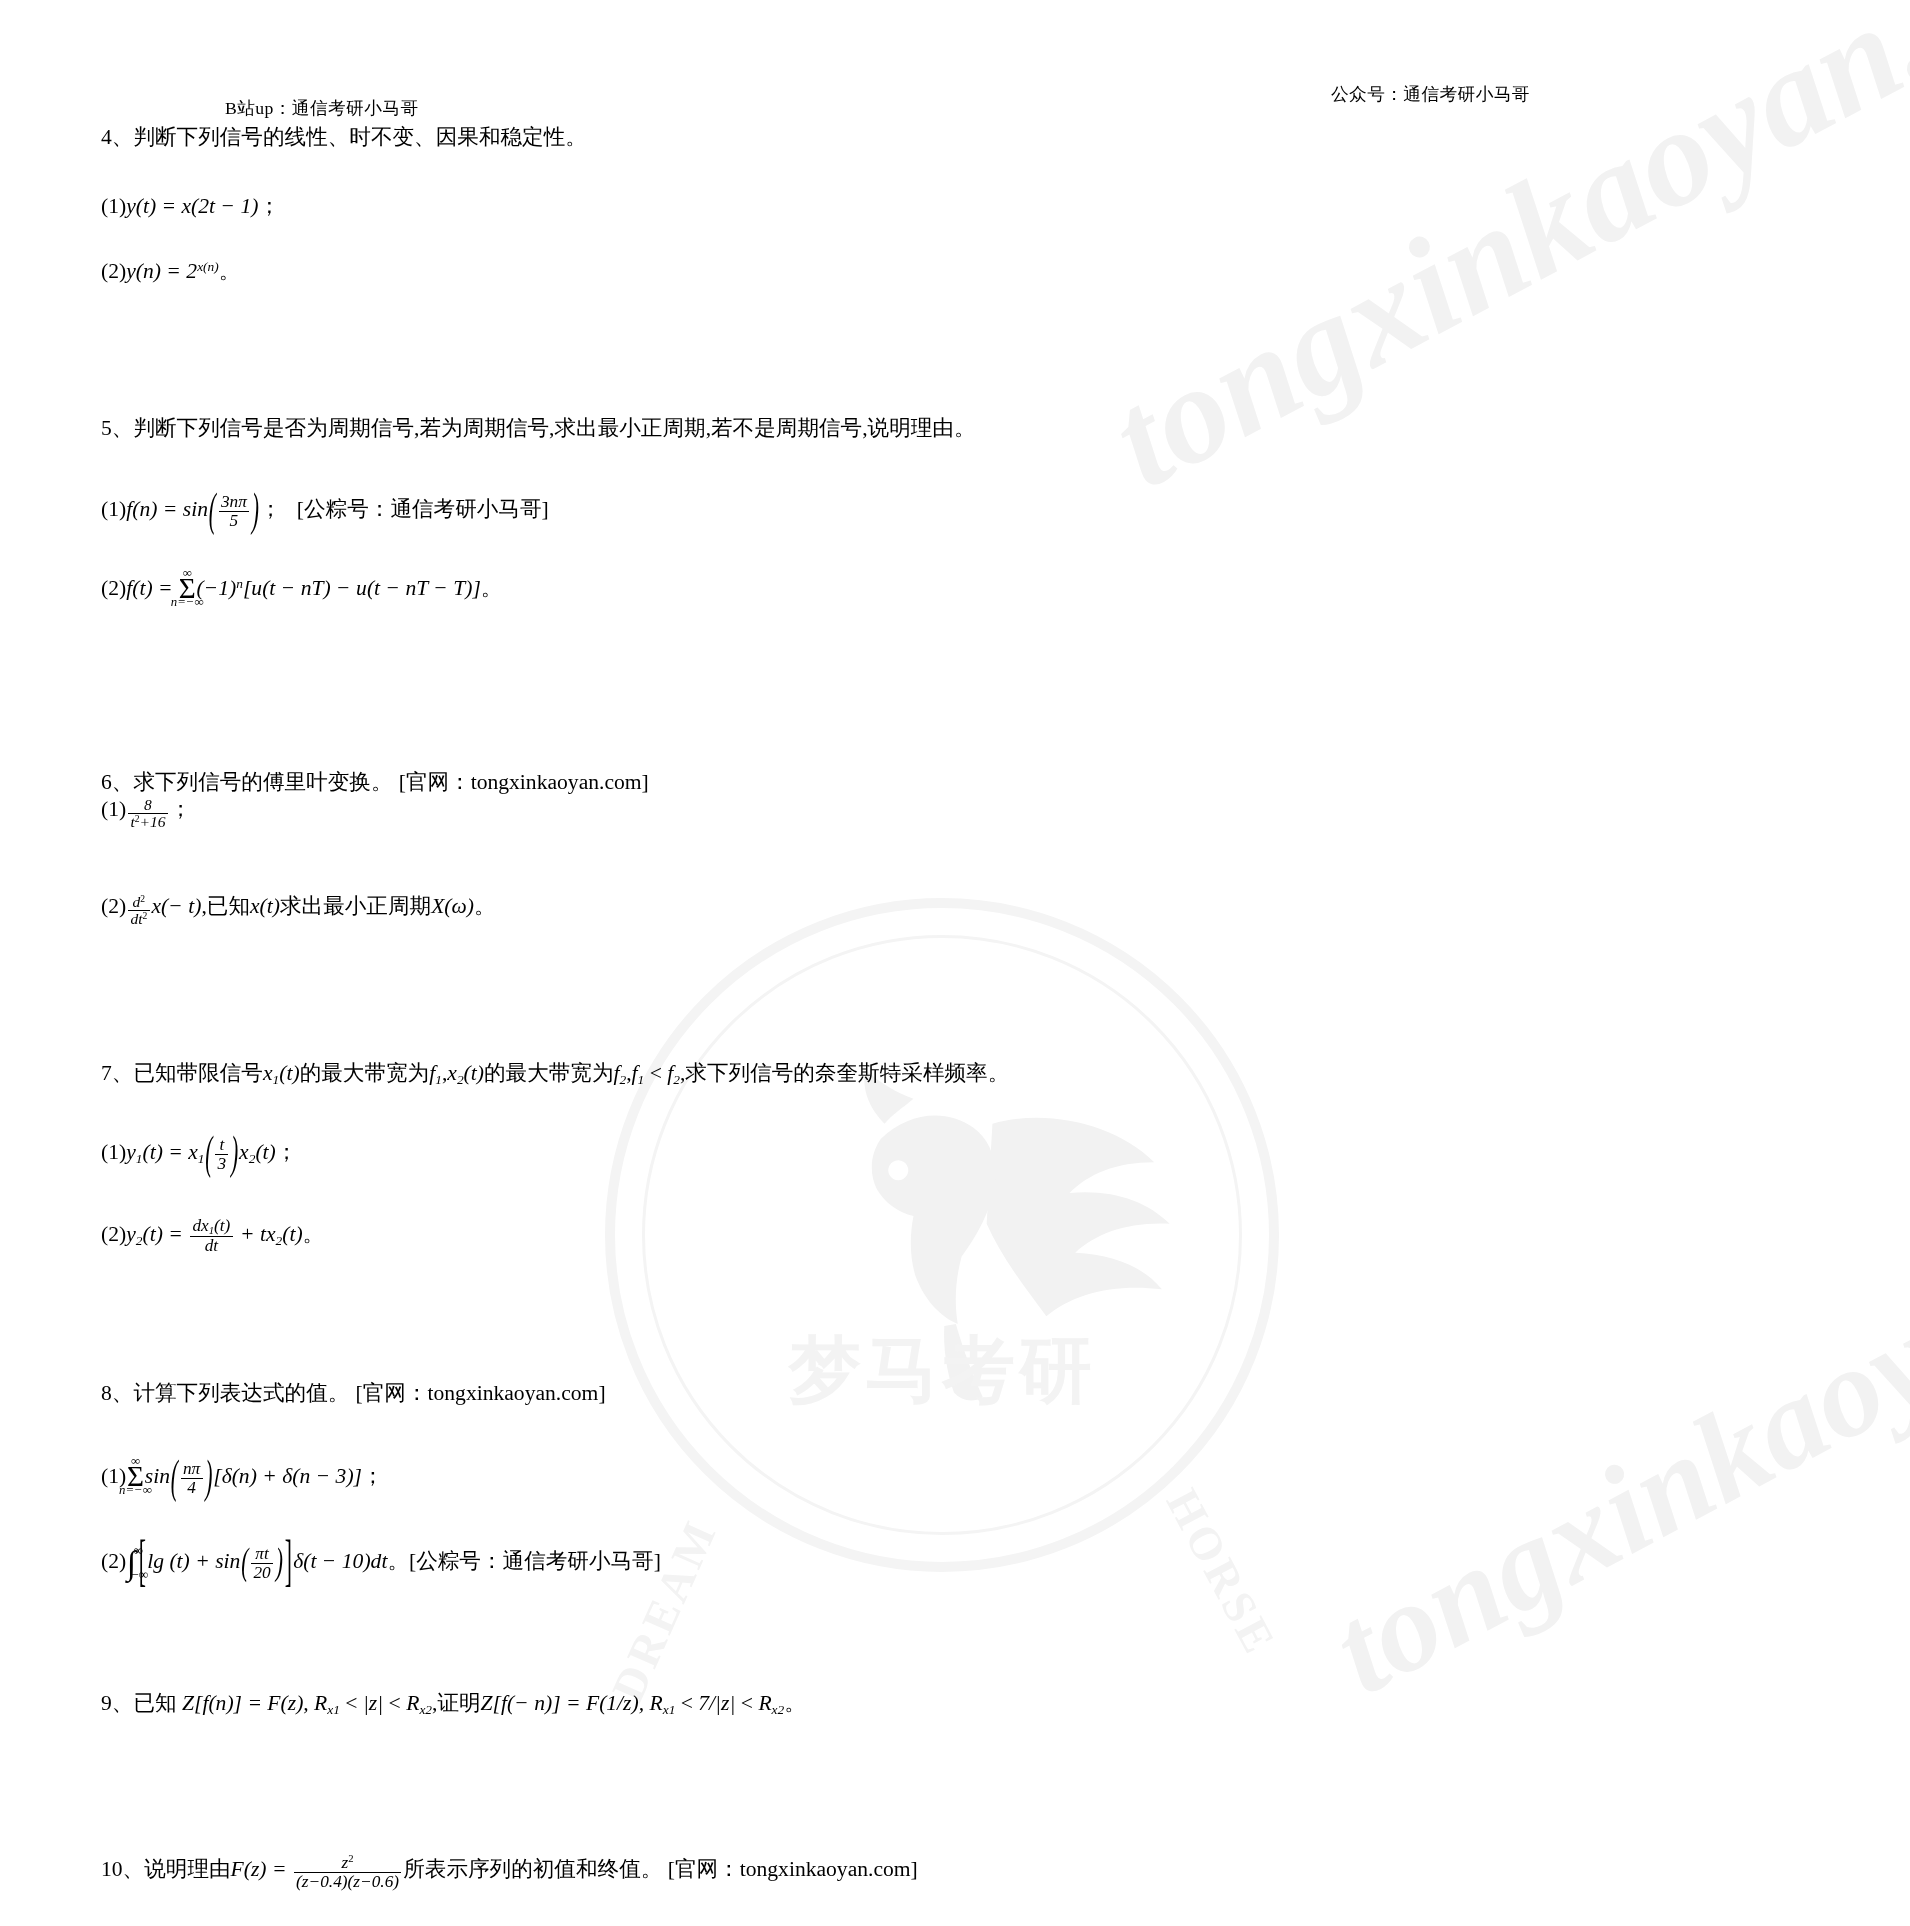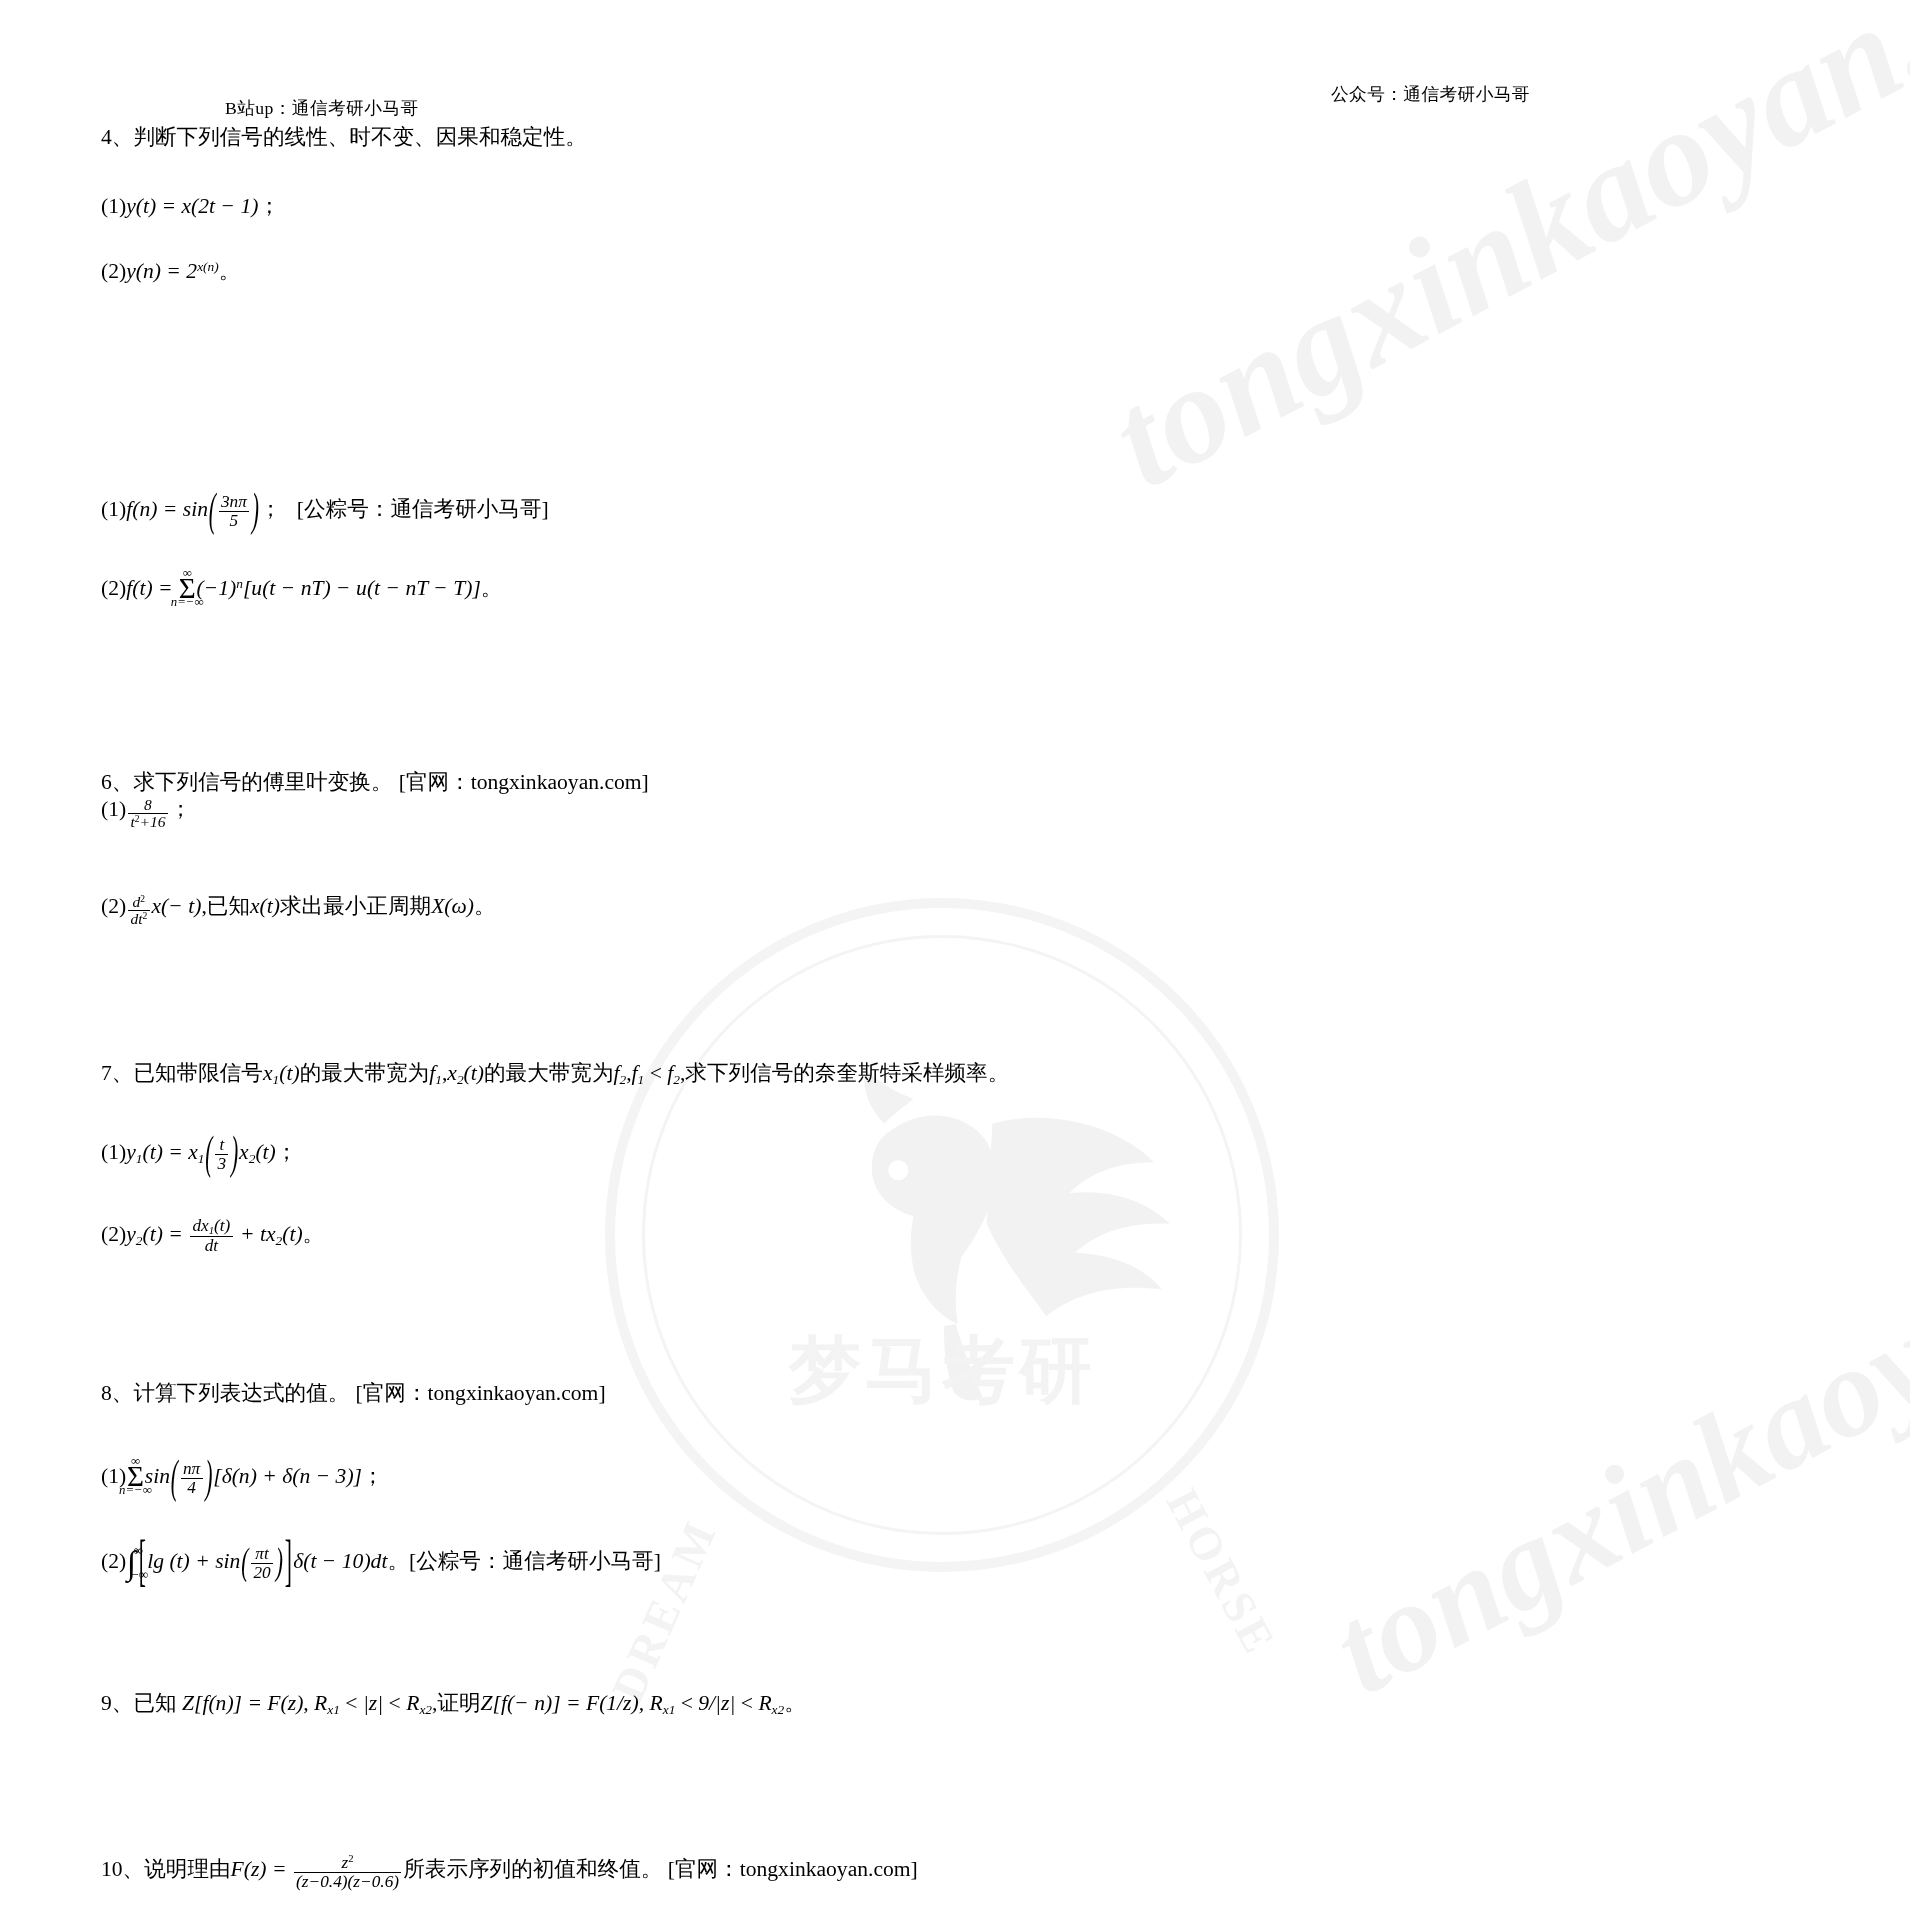--- a/index.html
+++ b/index.html
@@ -208,20 +208,23 @@
   </div>
 
   <div class="abs cn qline" style="left:101px; top:196px;">
     <span>(1)</span><span class="mi">y(t) = x(2t − 1)</span><span>；</span>
   </div>
 
   <div class="abs cn qline" style="left:101px; top:260px;">
     <span>(2)</span><span class="mi">y(n) = 2<sup>x(n)</sup></span><span>。</span>
   </div>
 
+  <div class="abs cn qline" style="left:101px; top:418px;">
+    <span>5、</span><span>判断下列信号是否为周期信号,若为周期信号,求出最小正周期,若不是周期信号,说明理由。</span>
+  </div>
 
   <div class="abs cn qline" style="left:101px; top:493px;">
     <span>(1)</span><span class="mi">f(n) = sin<span class="paren">(</span><span class="frac fracbig"><span class="num">3nπ</span><span class="den">5</span></span><span class="paren">)</span></span><span>；</span>
     <span style="margin-left:10px;">[公粽号：通信考研小马哥]</span>
   </div>
 
   <div class="abs cn qline" style="left:101px; top:574px;">
     <span>(2)</span><span class="mi">f(t) = <span class="sumop">Σ<span class="lim-top">∞</span><span class="lim-bot">n=−∞</span></span>(−1)<sup>n</sup>[u(t − nT) − u(t − nT − T)]</span><span>。</span>
   </div>
 
@@ -256,21 +259,21 @@
   <div class="abs cn qline" style="left:101px; top:1460px;">
     <span>(1)</span><span class="mi"><span class="sumop">Σ<span class="lim-top">∞</span><span class="lim-bot">n=−∞</span></span>sin<span class="paren">(</span><span class="frac fracbig"><span class="num">nπ</span><span class="den">4</span></span><span class="paren">)</span>[δ(n) + δ(n − 3)]</span><span>；</span>
   </div>
 
   <div class="abs cn qline" style="left:101px; top:1545px;">
     <span>(2)</span><span class="mi"><span class="intop">∫<span class="lim-top">∞</span><span class="lim-bot">−∞</span></span><span class="bigbr">[</span>lg (t) + sin<span class="parenS">(</span><span class="frac fracbig"><span class="num">πt</span><span class="den">20</span></span><span class="parenS">)</span><span class="bigbr">]</span>δ(t − 10)dt</span><span>。</span><span>[公粽号：通信考研小马哥]</span>
   </div>
 
   <div class="abs cn qline" style="left:101px; top:1693px;">
     <span>9、</span><span>已知 <span class="mi">Z[f(n)] = F(z), R<sub>x1</sub></span>
-      &lt; <span class="mi">|z|</span> &lt; <span class="mi">R<sub>x2</sub></span>,证明<span class="mi">Z[f(− n)] = F(1/z), R<sub>x1</sub></span> &lt; <span class="mi">9/|z|</span> &lt; <span class="mi">R<sub>x2</sub></span>。</span>
+      &lt; <span class="mi">|z|</span> &lt; <span class="mi">R<sub>x2</sub></span>,证明<span class="mi">Z[f(− n)] = F(1/z), R<sub>x1</sub></span> &lt; <span class="mi">7/|z|</span> &lt; <span class="mi">R<sub>x2</sub></span>。</span>
   </div>
 
   <div class="abs cn qline" style="left:101px; top:1853px;">
     <span>10、</span><span>说明理由</span><span class="mi">F(z) = <span class="frac fracbig"><span class="num">z<span class="supn">2</span></span><span class="den">(z−0.4)(z−0.6)</span></span></span><span>所表示序列的初值和终值。</span><span style="margin-left:5.4px;">[官网：tongxinkaoyan.com]</span>
   </div>
 
 </div>
 
 
 </body></html>

